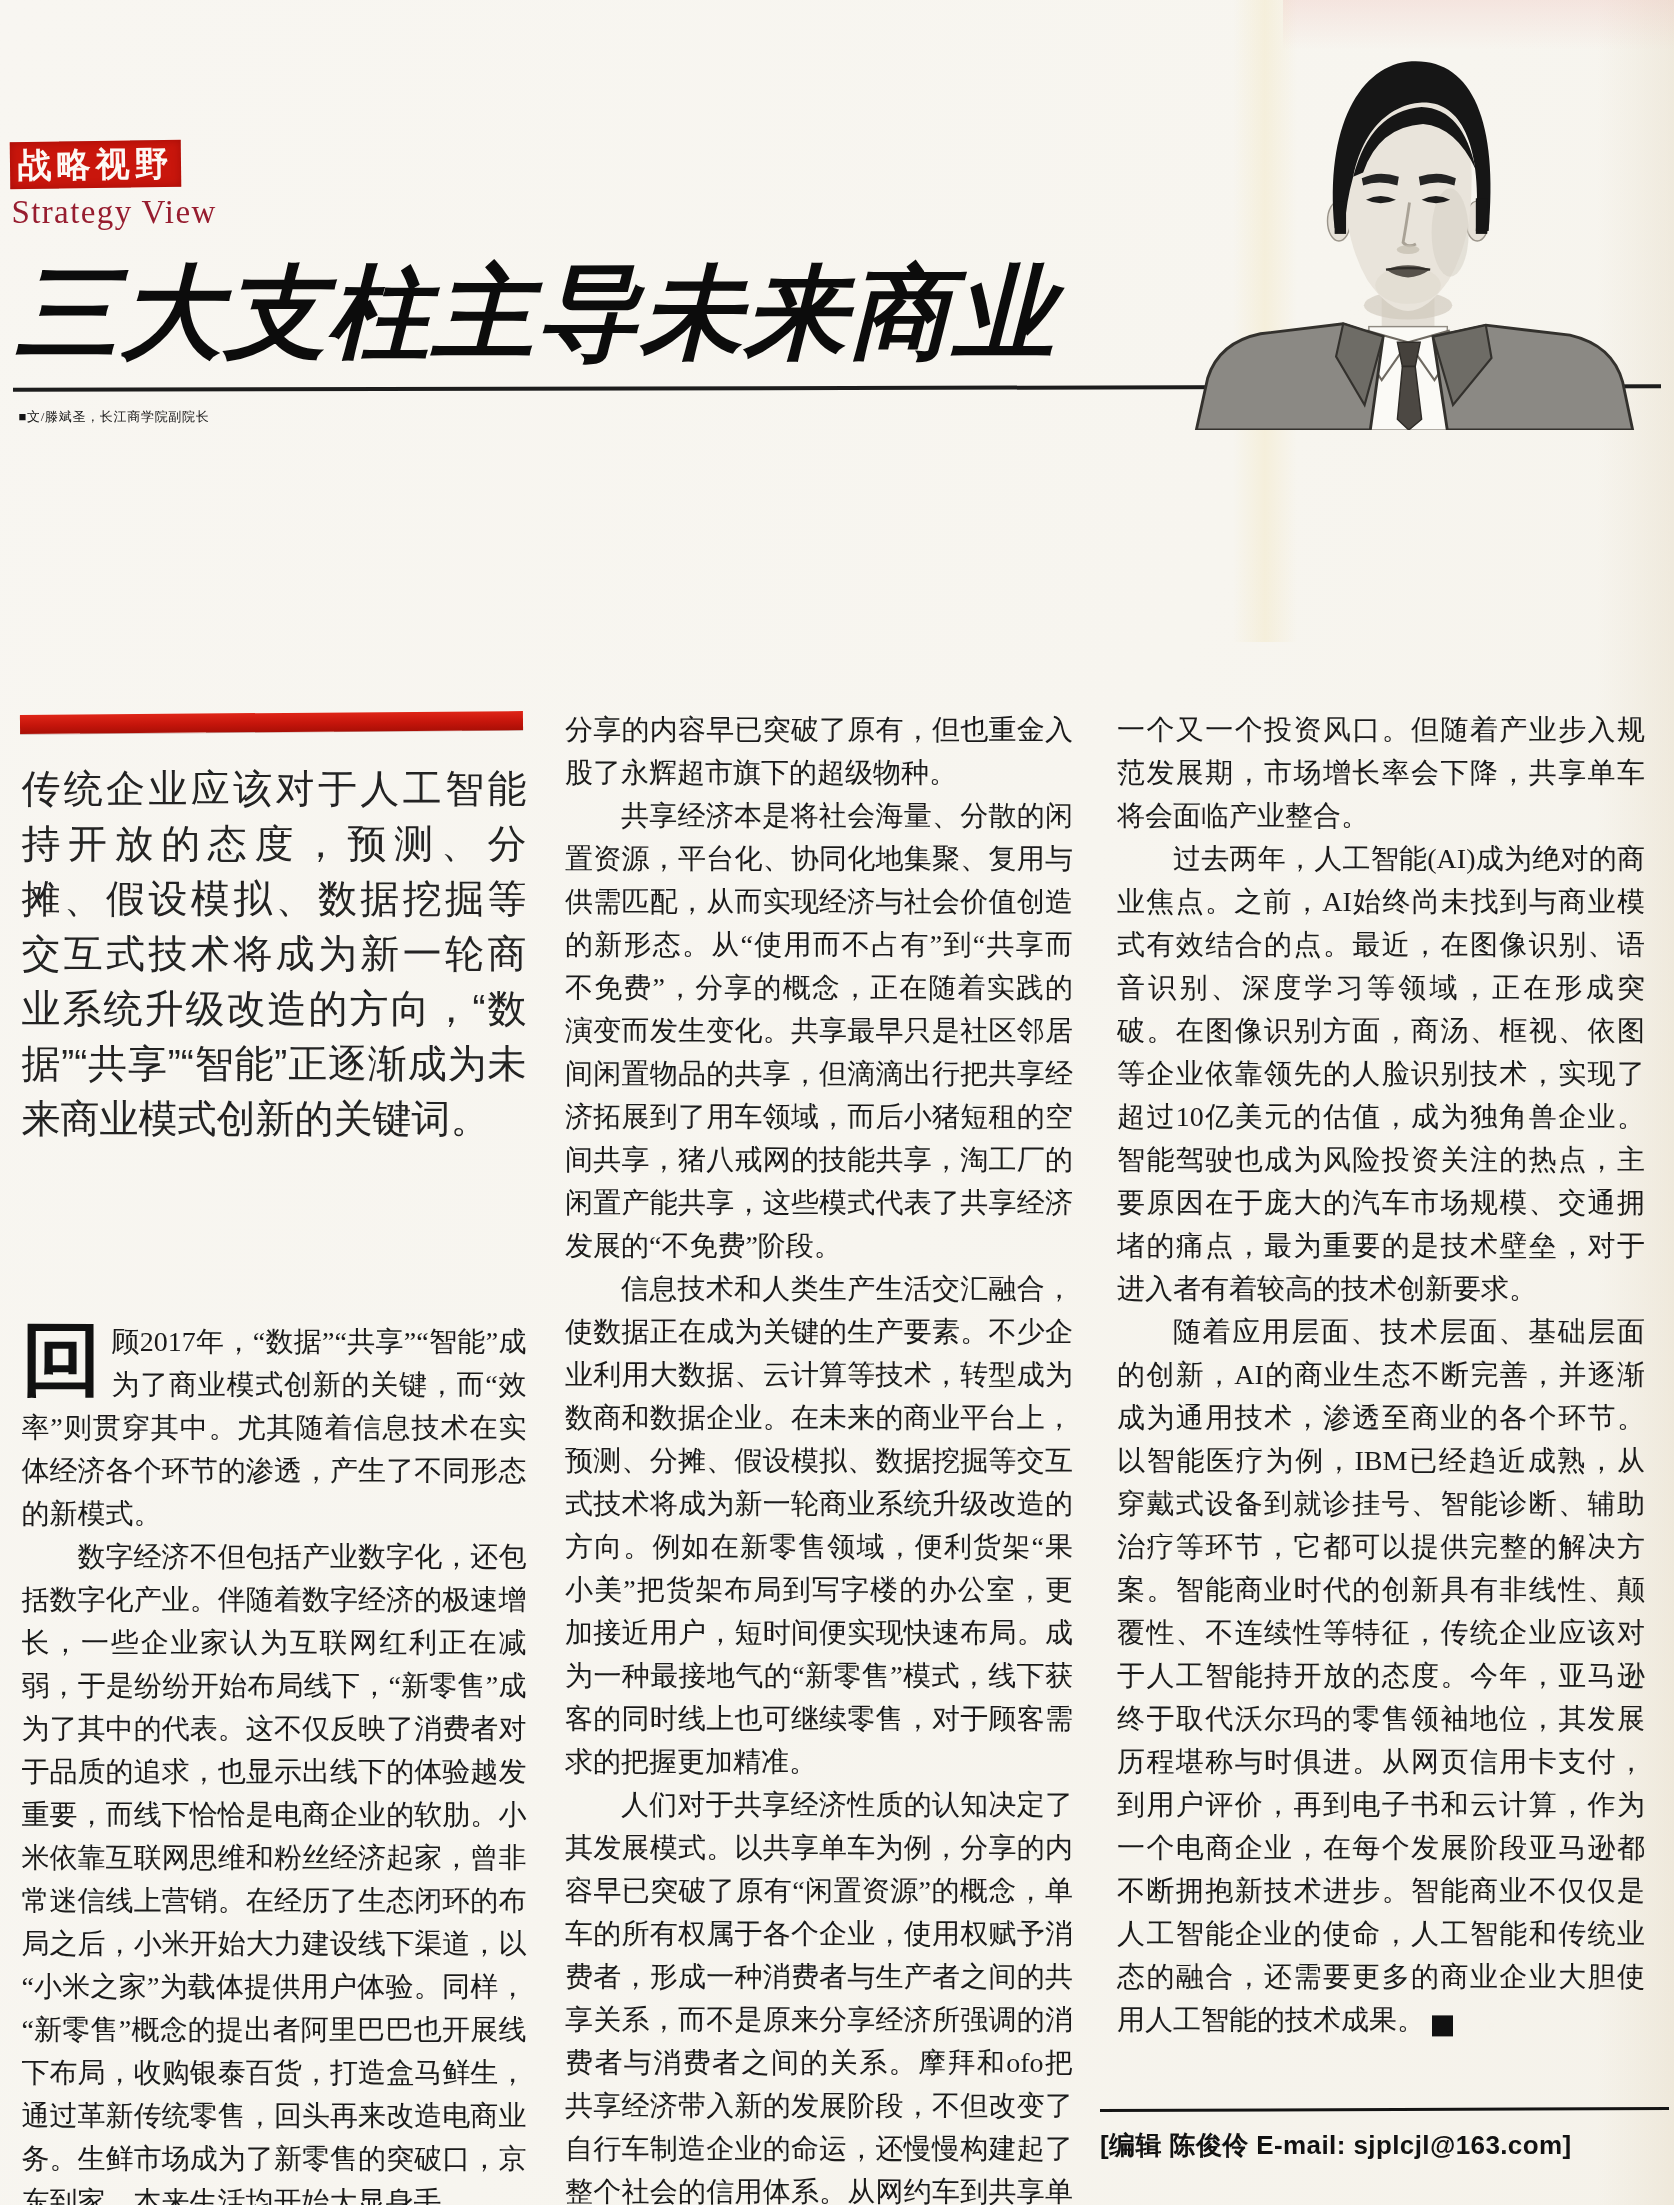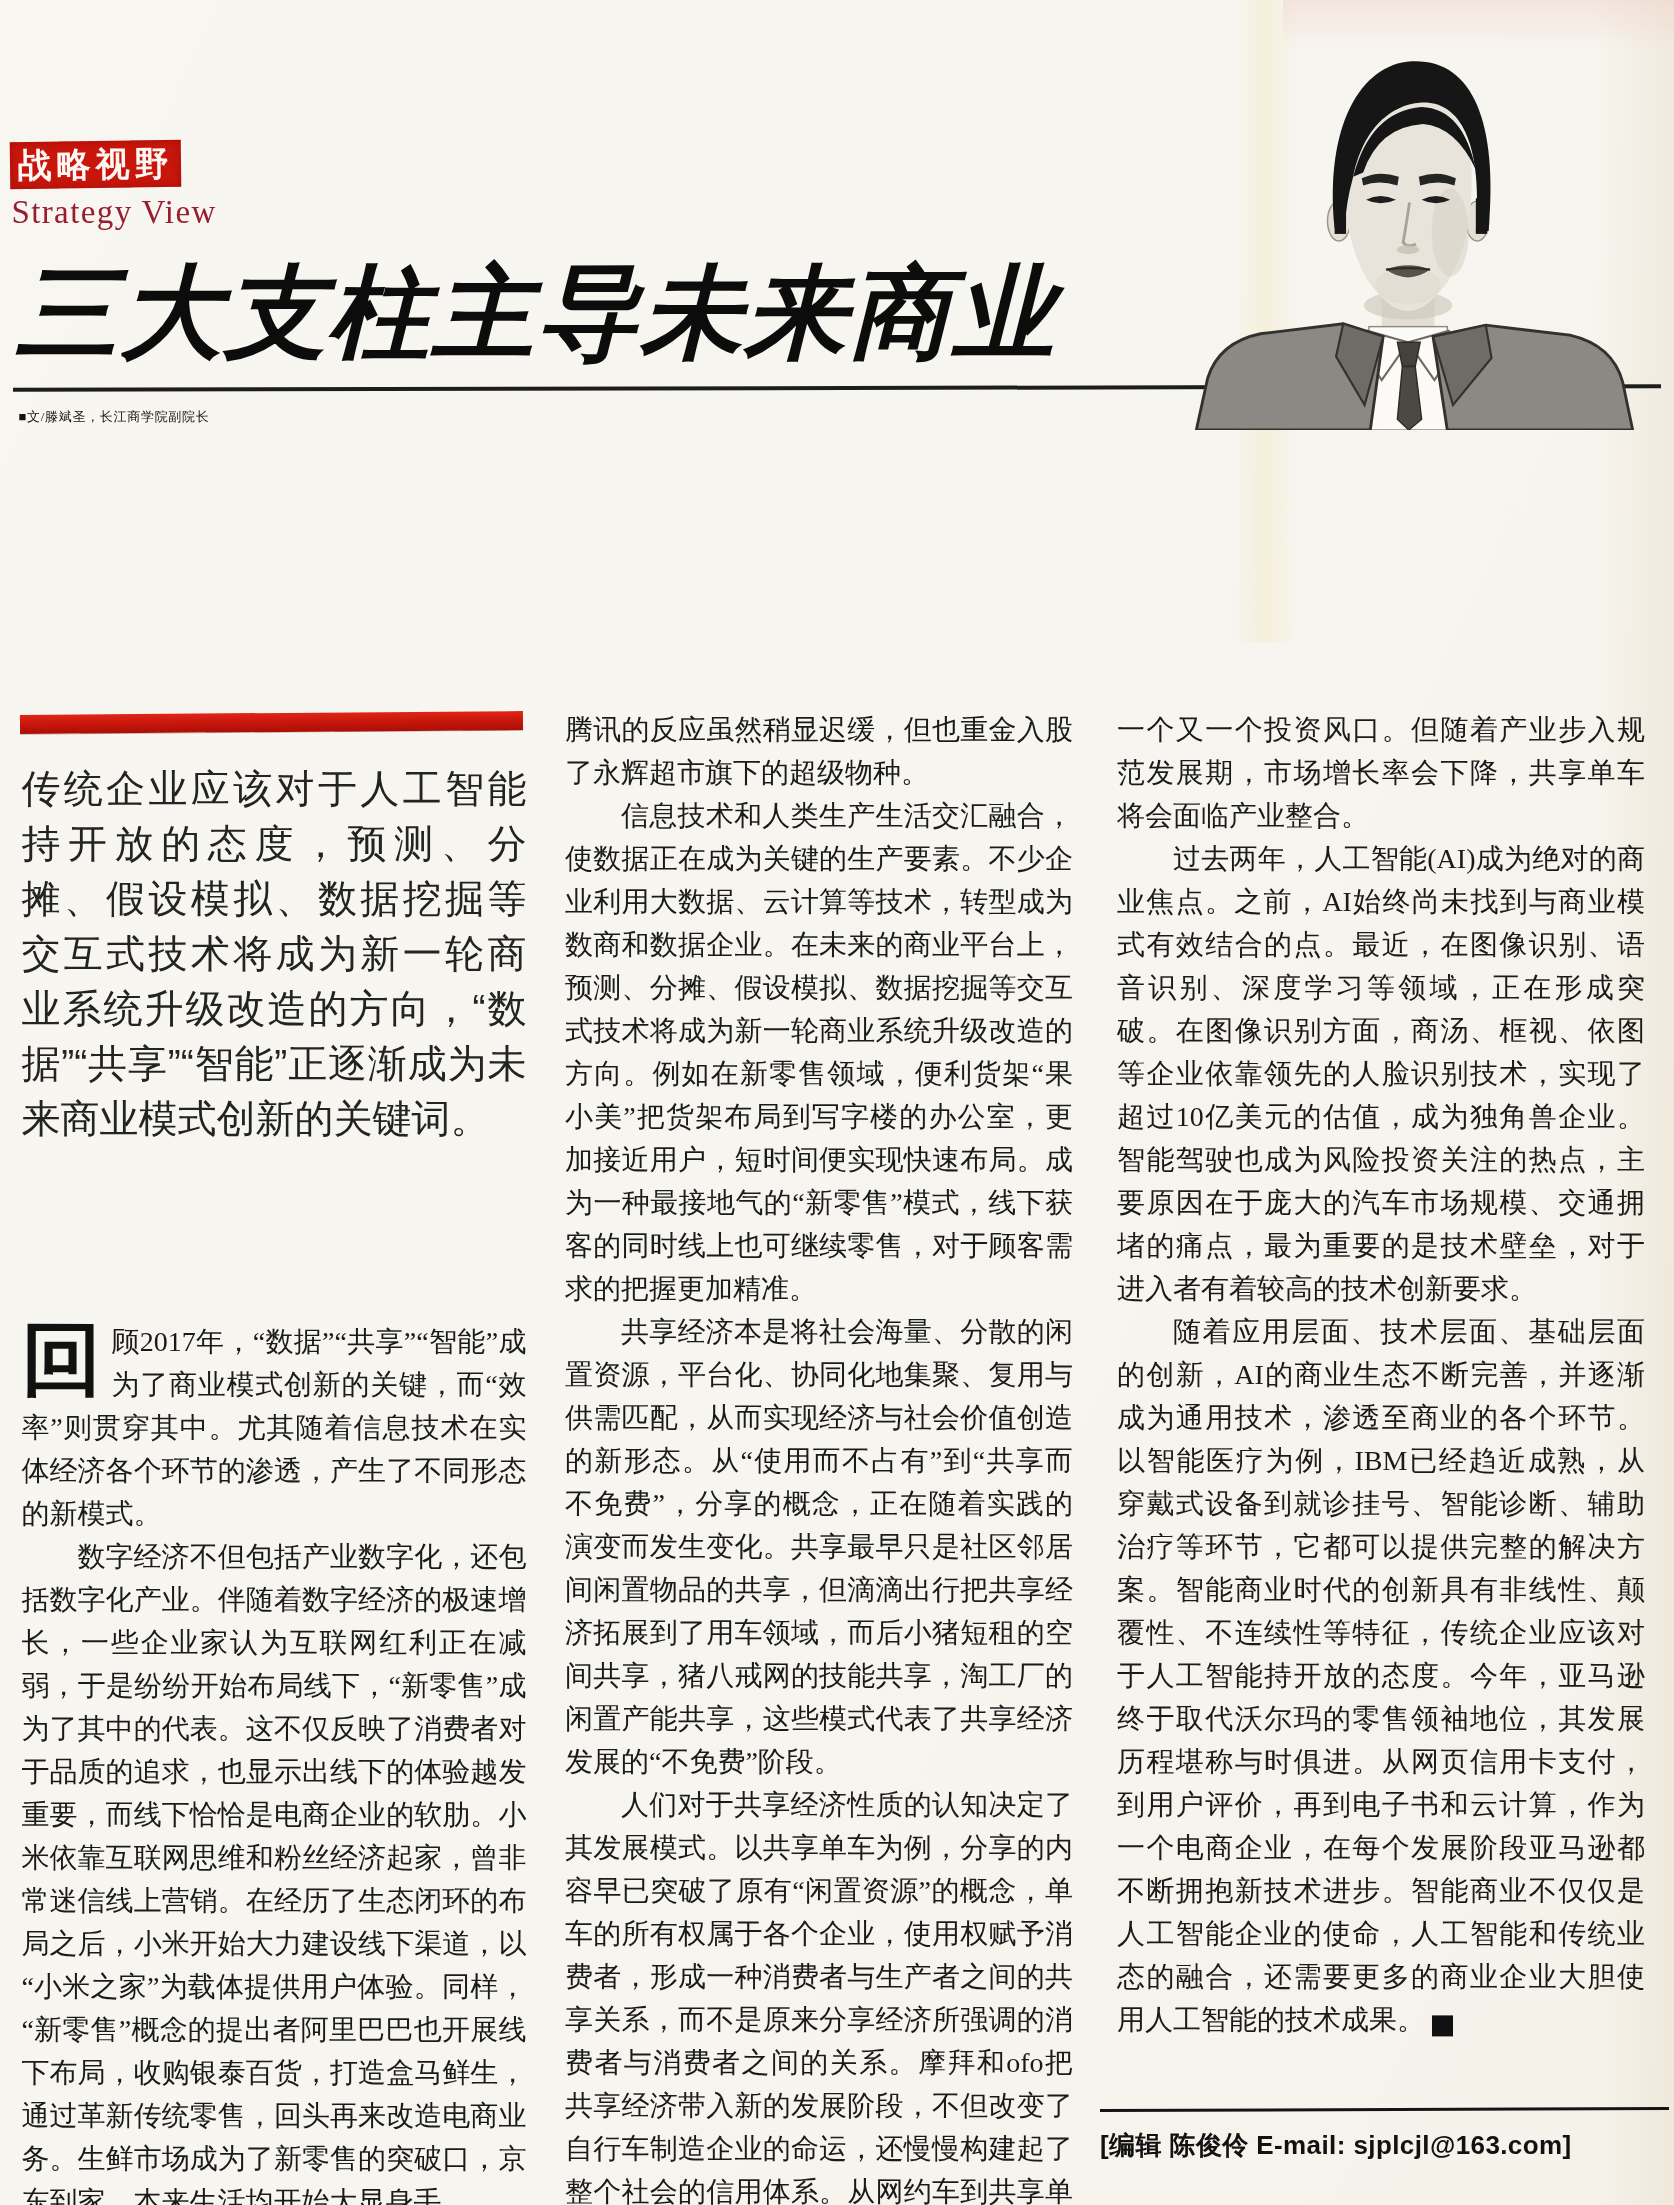--- a/index.html
+++ b/index.html
@@ -134,23 +134,23 @@
   <div class="pull-quote">传统企业应该对于人工智能持开放的态度，预测、分摊、假设模拟、数据挖掘等交互式技术将成为新一轮商业系统升级改造的方向，“数据”“共享”“智能”正逐渐成为未来商业模式创新的关键词。</div>
 
   <div class="col col-left">
     <p>
       <span class="dropcap">回</span><span>顾2017年，“数据”“共享”“智能”成为了商业模式创新的关键，而“效率”则贯穿其中。尤其随着信息技术在实体经济各个环节的渗透，产生了不同形态的新模式。</span>
     </p>
     <p class="indent">数字经济不但包括产业数字化，还包括数字化产业。伴随着数字经济的极速增长，一些企业家认为互联网红利正在减弱，于是纷纷开始布局线下，“新零售”成为了其中的代表。这不仅反映了消费者对于品质的追求，也显示出线下的体验越发重要，而线下恰恰是电商企业的软肋。小米依靠互联网思维和粉丝经济起家，曾非常迷信线上营销。在经历了生态闭环的布局之后，小米开始大力建设线下渠道，以“小米之家”为载体提供用户体验。同样，“新零售”概念的提出者阿里巴巴也开展线下布局，收购银泰百货，打造盒马鲜生，通过革新传统零售，回头再来改造电商业务。生鲜市场成为了新零售的突破口，京东到家、本来生活均开始大显身手。</p>
   </div>
 
   <div class="col col-mid">
-    <p>腾讯的反应虽然稍显迟缓，但也重金入股了永辉超市旗下的超级物种。</p>
+    <p>分享的内容早已突破了原有，但也重金入股了永辉超市旗下的超级物种。</p>
+    <p class="indent">共享经济本是将社会海量、分散的闲置资源，平台化、协同化地集聚、复用与供需匹配，从而实现经济与社会价值创造的新形态。从“使用而不占有”到“共享而不免费”，分享的概念，正在随着实践的演变而发生变化。共享最早只是社区邻居间闲置物品的共享，但滴滴出行把共享经济拓展到了用车领域，而后小猪短租的空间共享，猪八戒网的技能共享，淘工厂的闲置产能共享，这些模式代表了共享经济发展的“不免费”阶段。</p>
     <p class="indent">信息技术和人类生产生活交汇融合，使数据正在成为关键的生产要素。不少企业利用大数据、云计算等技术，转型成为数商和数据企业。在未来的商业平台上，预测、分摊、假设模拟、数据挖掘等交互式技术将成为新一轮商业系统升级改造的方向。例如在新零售领域，便利货架“果小美”把货架布局到写字楼的办公室，更加接近用户，短时间便实现快速布局。成为一种最接地气的“新零售”模式，线下获客的同时线上也可继续零售，对于顾客需求的把握更加精准。</p>
-    <p class="indent">共享经济本是将社会海量、分散的闲置资源，平台化、协同化地集聚、复用与供需匹配，从而实现经济与社会价值创造的新形态。从“使用而不占有”到“共享而不免费”，分享的概念，正在随着实践的演变而发生变化。共享最早只是社区邻居间闲置物品的共享，但滴滴出行把共享经济拓展到了用车领域，而后小猪短租的空间共享，猪八戒网的技能共享，淘工厂的闲置产能共享，这些模式代表了共享经济发展的“不免费”阶段。</p>
     <p class="indent">人们对于共享经济性质的认知决定了其发展模式。以共享单车为例，分享的内容早已突破了原有“闲置资源”的概念，单车的所有权属于各个企业，使用权赋予消费者，形成一种消费者与生产者之间的共享关系，而不是原来分享经济所强调的消费者与消费者之间的关系。摩拜和ofo把共享经济带入新的发展阶段，不但改变了自行车制造企业的命运，还慢慢构建起了整个社会的信用体系。从网约车到共享单车，共享经济创造了</p>
   </div>
 
   <div class="col col-right">
     <p>一个又一个投资风口。但随着产业步入规范发展期，市场增长率会下降，共享单车将会面临产业整合。</p>
     <p class="indent">过去两年，人工智能(AI)成为绝对的商业焦点。之前，AI始终尚未找到与商业模式有效结合的点。最近，在图像识别、语音识别、深度学习等领域，正在形成突破。在图像识别方面，商汤、框视、依图等企业依靠领先的人脸识别技术，实现了超过10亿美元的估值，成为独角兽企业。智能驾驶也成为风险投资关注的热点，主要原因在于庞大的汽车市场规模、交通拥堵的痛点，最为重要的是技术壁垒，对于进入者有着较高的技术创新要求。</p>
     <p class="indent">
       <span>随着应用层面、技术层面、基础层面的创新，AI的商业生态不断完善，并逐渐成为通用技术，渗透至商业的各个环节。以智能医疗为例，IBM已经趋近成熟，从穿戴式设备到就诊挂号、智能诊断、辅助治疗等环节，它都可以提供完整的解决方案。智能商业时代的创新具有非线性、颠覆性、不连续性等特征，传统企业应该对于人工智能持开放的态度。今年，亚马逊终于取代沃尔玛的零售领袖地位，其发展历程堪称与时俱进。从网页信用卡支付，到用户评价，再到电子书和云计算，作为一个电商企业，在每个发展阶段亚马逊都不断拥抱新技术进步。智能商业不仅仅是人工智能企业的使命，人工智能和传统业态的融合，还需要更多的商业企业大胆使用人工智能的技术成果。</span><span class="endmark">e</span>
     </p>
   </div>

